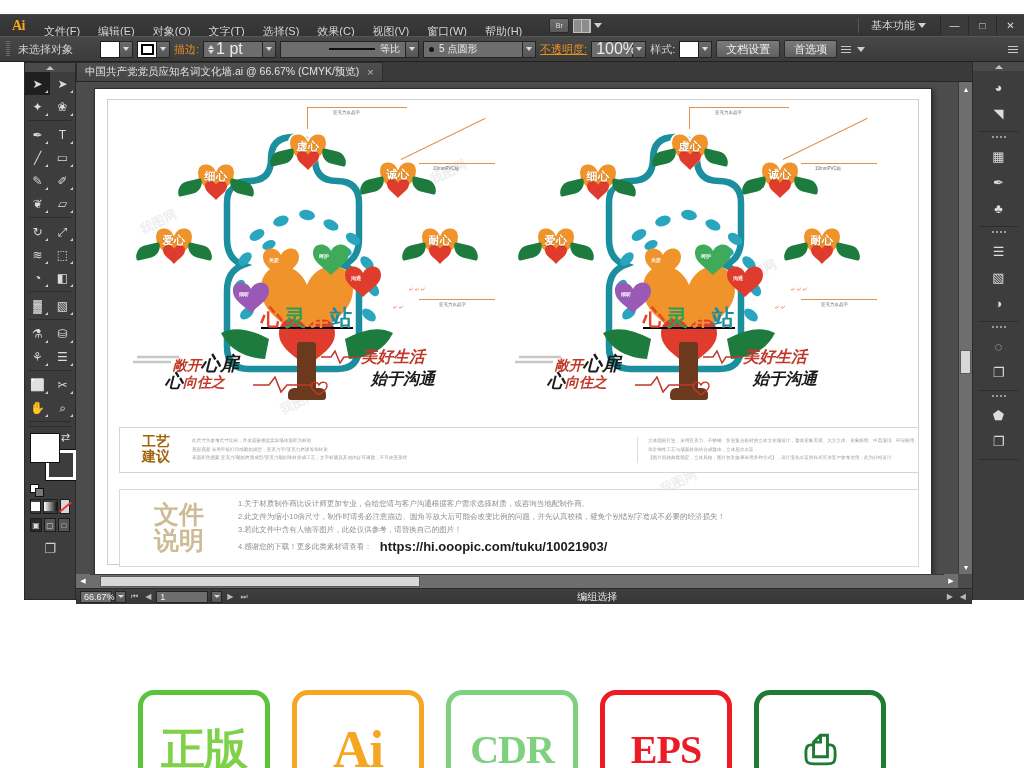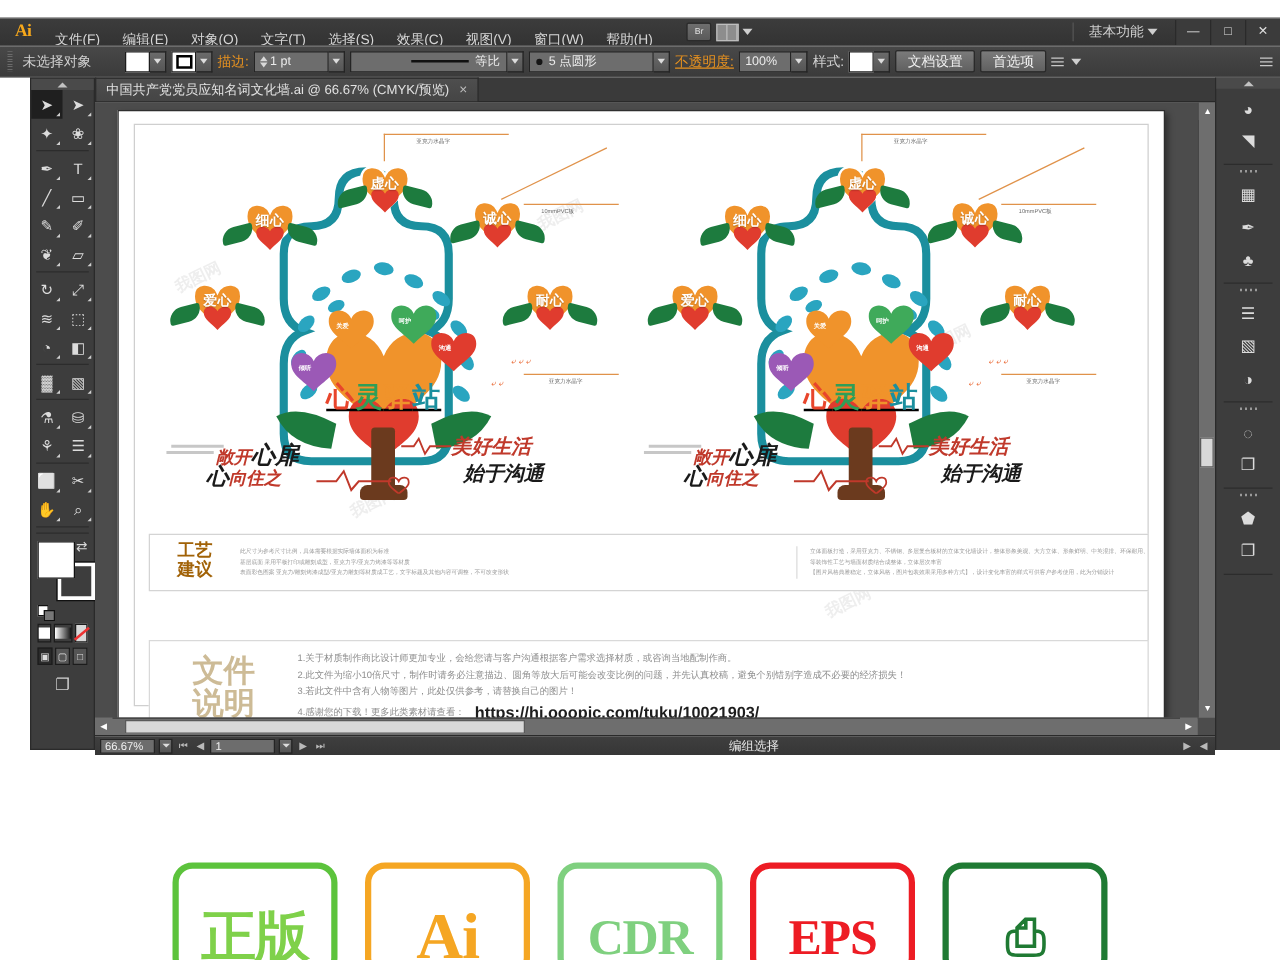--- a/index.html
+++ b/index.html
@@ -71,21 +71,21 @@
   .swatch.style { background: #fff; }
   .dd {
     width: 13px; height: 17px; background: linear-gradient(#6b6b6b,#555);
     border: 1px solid #242424; border-left: none;
     display: flex; align-items: center; justify-content: center;
   }
   .dd::after { content:''; border-left:3px solid transparent;border-right:3px solid transparent;
                border-top:4px solid #dcdcdc; }
   .numfield {
     height: 17px; background: #6d6d6d; border: 1px solid #242424; color: #ebebeb;
-    font-size: 10px; display: flex; align-items: center; padding: 0 4px;
+    font-size: 16px; display: flex; align-items: center; padding: 0 4px;
   }
   .spinner { display:flex;flex-direction:column;justify-content:center;margin-right:2px;gap:1px;}
   .spinner i { width:0;height:0;border-left:3px solid transparent;border-right:3px solid transparent;}
   .spinner i.up { border-bottom:4px solid #d8d8d8; }
   .spinner i.dn { border-top:4px solid #d8d8d8; }
   .combo {
     height: 17px; background: #6d6d6d; border: 1px solid #242424; color: #ebebeb;
     font-size: 10px; display: flex; align-items: center; padding: 0 5px; gap: 5px;
   }
   .strokeline { width: 46px; height: 2px; background: #111; }
@@ -227,21 +227,21 @@
 
   
   .infobox{
     position:absolute; border:1px solid #d4d4d4; background:#fff;
   }
   .ib-title{ font-family:"Liberation Serif", serif; font-weight:bold; line-height:1.05; }
   .ib-lines{ }
   .ib-line{ color:#9a9a9a; font-size:4.6px; line-height:1.9; white-space:nowrap; }
 
   .filebox{
-    position:absolute; left:20px; top:419px; width:800px; height:78px;
+    position:absolute; left:20px; top:396px; width:800px; height:78px;
     border:1px solid #d9d9d9; background:#fff; display:flex; align-items:center;
   }
   .fb-title{
     width:118px; text-align:center; color:#cdbb96; font-weight:bold;
     font-size:25px; line-height:1.06; font-family:"Liberation Serif", serif;
   }
   .fb-body{ flex:1; padding-right:10px; }
   .fb-line{ color:#8e8e8e; font-size:7.5px; line-height:1.75; white-space:nowrap; }
   .fb-url{ color:#1d1d1d; font-size:13px; font-weight:bold; margin-left:6px;
            vertical-align:middle; }
@@ -842,21 +842,21 @@
       <div class="sb-arrow" style="bottom:0">▼</div>
     </div>
     <div class="hscroll">
       <div class="sb-arrow" style="left:0;bottom:0">◀</div>
       <div class="sb-thumb" style="left:24px;bottom:1px;width:320px;height:11px"></div>
       <div class="sb-arrow" style="right:0;bottom:0">▶</div>
     </div>
   </div>
 
   <div class="statusbar">
-    <div class="sb-field" style="width:44px">66.67%</div>
+    <div class="sb-field" style="width:32px">66.67%</div>
     <div class="sb-dd"></div>
     <span class="sb-nav">⏮</span>
     <span class="sb-nav">◀</span>
     <div class="sb-field" style="width:52px">1</div>
     <div class="sb-dd"></div>
     <span class="sb-nav">▶</span>
     <span class="sb-nav">⏭</span>
     <div class="sb-center">编组选择</div>
     <span class="sb-nav">▶</span>
     <span class="sb-nav">◀</span>

